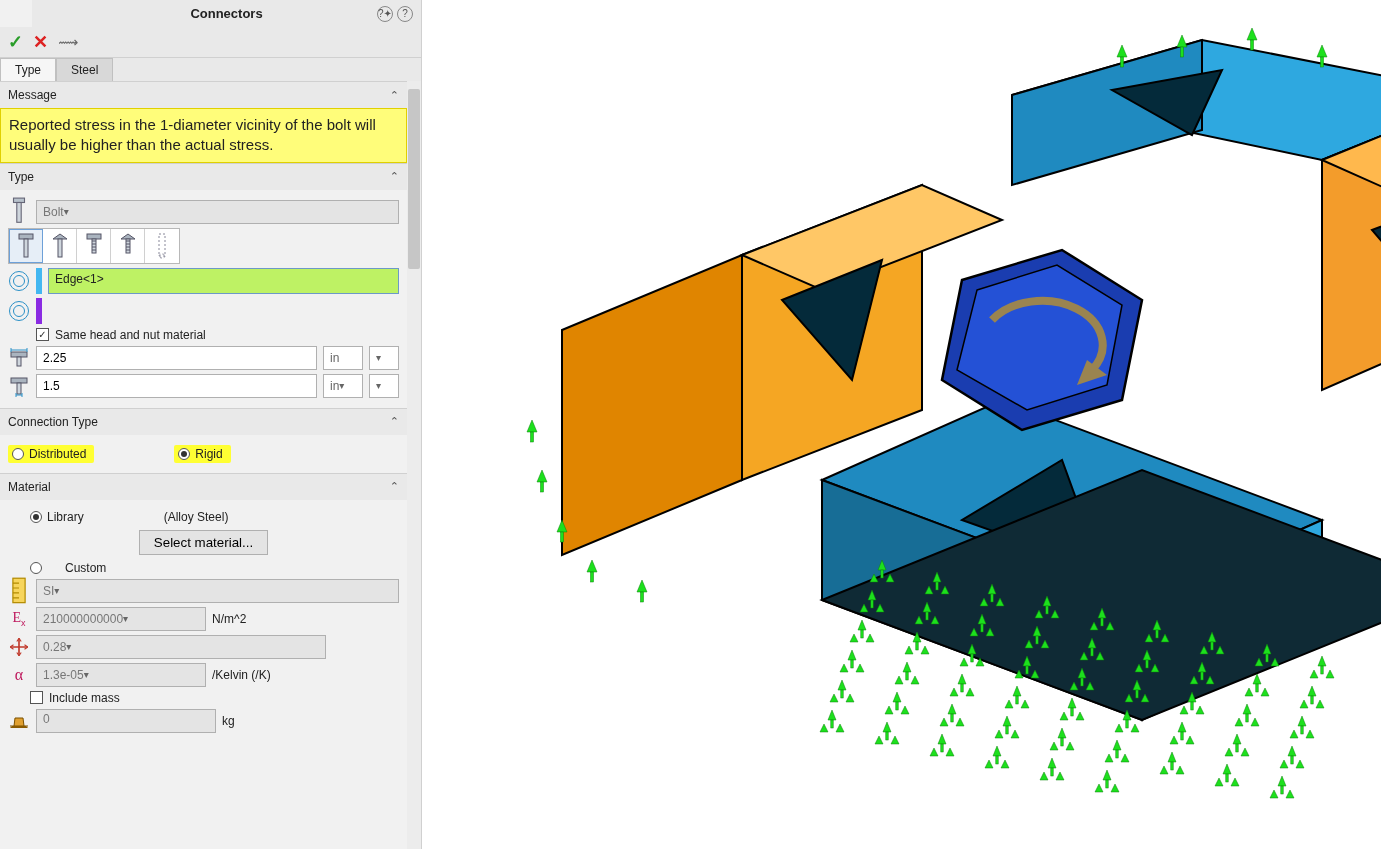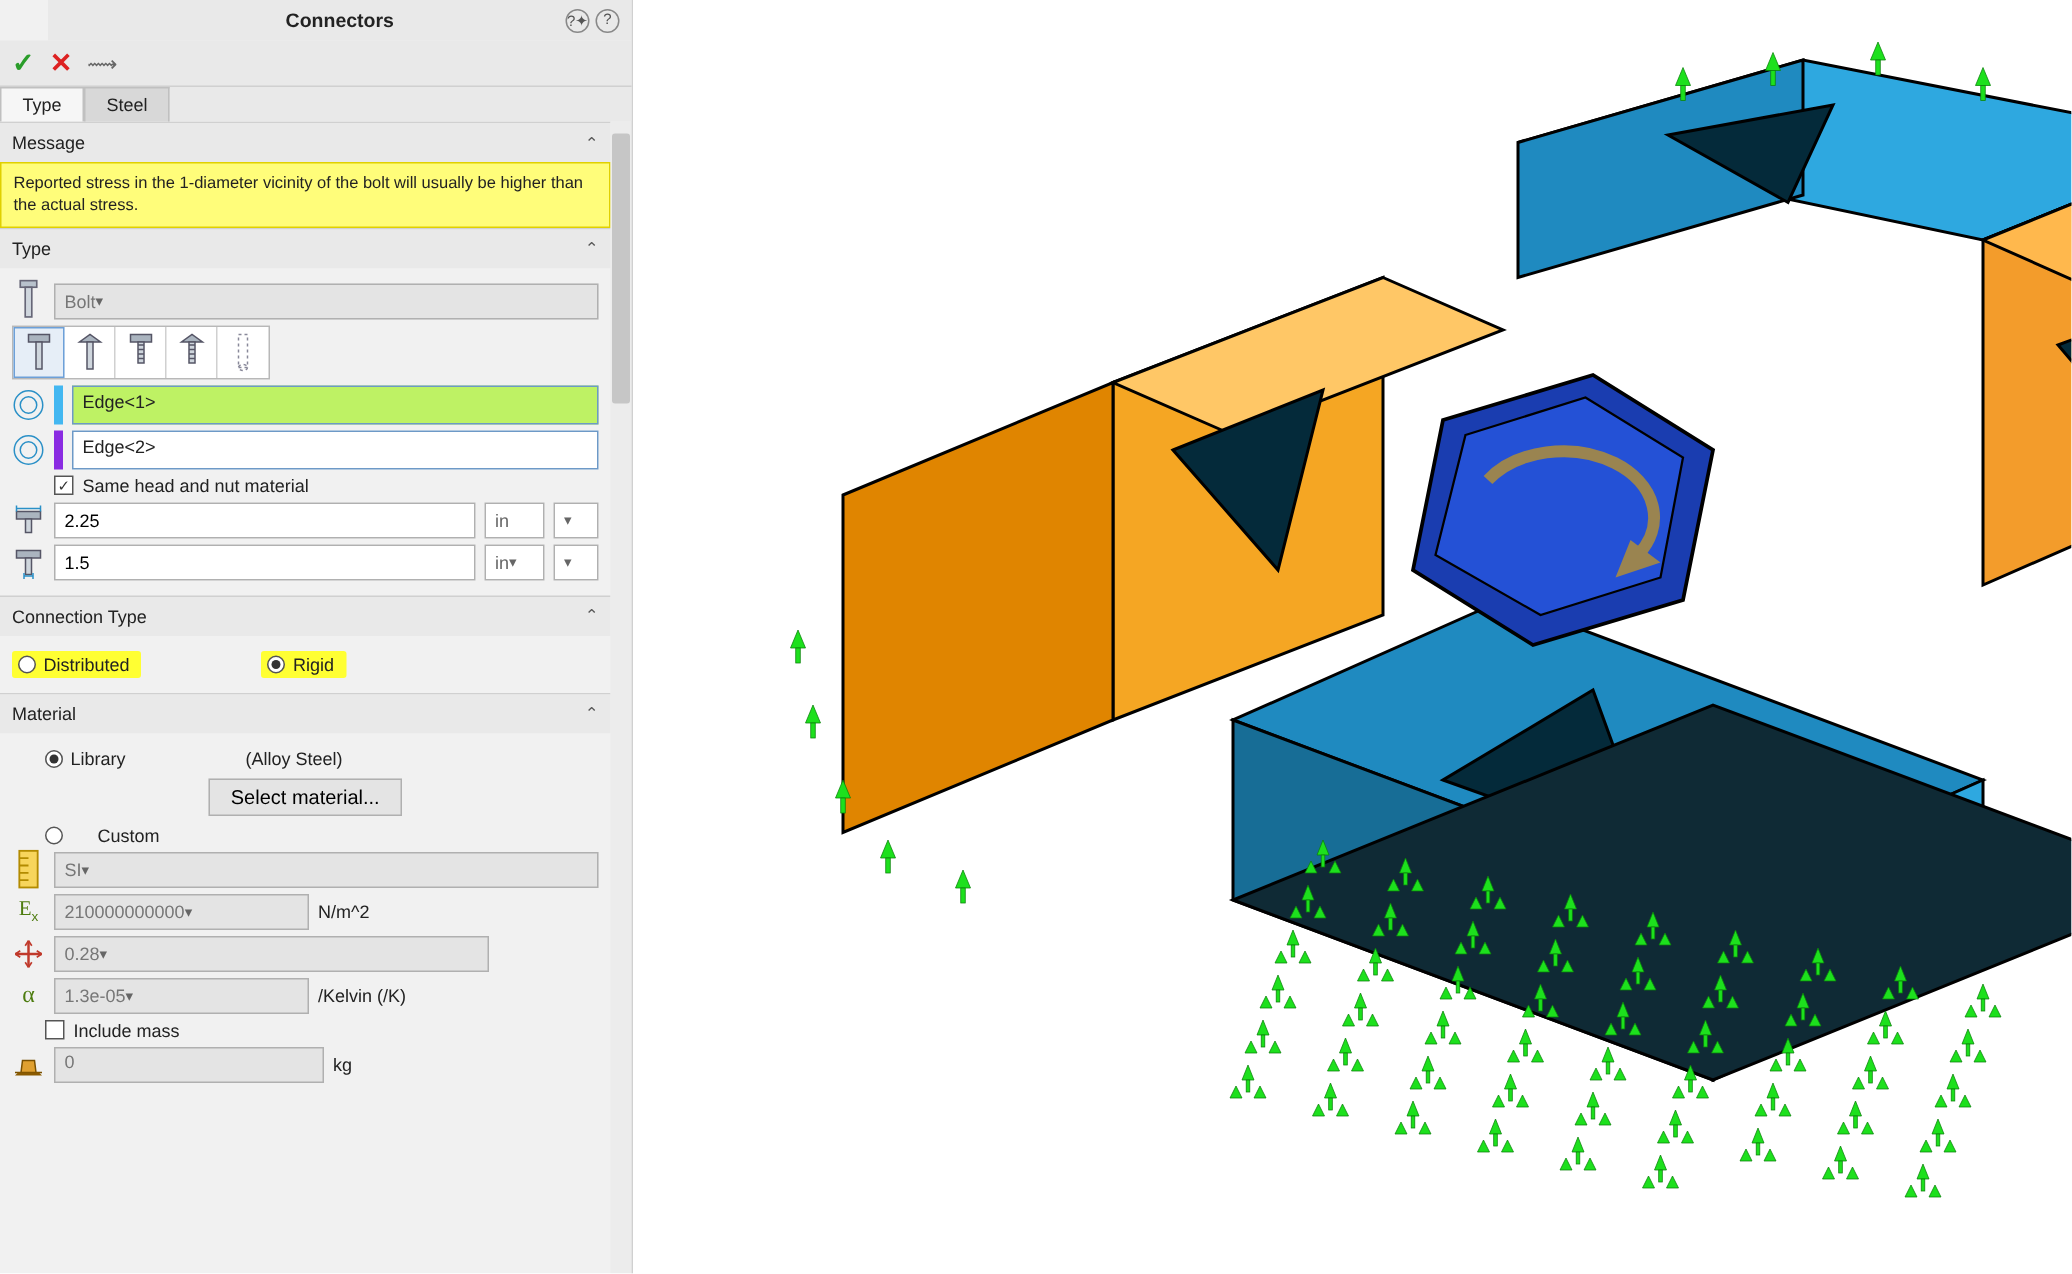--- a/index.html
+++ b/index.html
@@ -16,23 +16,23 @@
 .tab-row { display:flex; background:#e9e9e9; }
 .tab-row .tab { padding:4px 14px; border:1px solid #c0c0c0; border-bottom:none; background:#f6f6f6; cursor:pointer; font-size:12px; }
 .tab-row .tab.active { background:#d8d8d8; }
 .scroll-area { flex:1; overflow-y:auto; position:relative; }
 .scroll-inner { padding-right:14px; }
 .section { border-top:1px solid #d0d0d0; }
 .sec-header { display:flex; align-items:center; justify-content:space-between; padding:6px 8px; background:#e9e9e9; cursor:pointer; }
 .sec-header .title { font-size:12px; }
 .sec-header .chev { color:#555; font-size:11px; }
 .sec-body { padding:6px 8px; background:#f1f1f1; }
-.msg-box { background:#fffd7a; border:1px solid #e0d000; padding:6px 8px; font-size:11px; line-height:1.35; }
+.msg-box { background:#fffd7a; border:1px solid #e0d000; padding:6px 8px; font-size:15px; line-height:1.35; }
 .row { display:flex; align-items:center; gap:6px; margin:4px 0; }
-.icon-sq { width:22px; height:22px; display:flex; align-items:center; justify-content:center; font-size:14px; color:#4d7c0f; }
+.icon-sq { width:22px; height:22px; display:flex; align-items:center; justify-content:center; font-size:14px; color:#be185d; }
 input[type=text], input[type=number], select, .field, .combo { height:24px; border:1px solid #b0b0b0; background:#fff; padding:2px 6px; font-size:12px; }
 .combo { display:flex; align-items:center; justify-content:flex-start; color:#666; }
 .combo.disabled, .field.disabled { background:#e4e4e4; color:#777; }
 .combo .chev-d { font-size:10px; color:#666; }
 .bolt-type-icons { display:flex; border:1px solid #b8b8b8; background:#fff; width:fit-content; }
 .bolt-type-icons .bicon { width:34px; height:34px; display:flex; align-items:center; justify-content:center; border-right:1px solid #d0d0d0; cursor:pointer; }
 .bolt-type-icons .bicon:last-child { border-right:none; }
 .bolt-type-icons .bicon.sel { background:#e6eef7; border:1px solid #6da0d8; }
 .bicon svg { width:22px; height:28px; }
 .edge-field { flex:1; height:26px; border:1px solid #6d99c7; background:#bef264; padding:3px 6px; }
@@ -153,21 +153,20 @@
                 <div class="edge-icon-circle"></div>
               </div>
           <div class="edge-bar"></div>
           <div class="edge-field"><span>Edge&lt;1&gt;</span></div>
         </div>
         <div class="row">
           <div class="icon-sq">
                 <div class="edge-icon-circle"></div>
               </div>
           <div class="edge-bar purple"></div>
-          <div class="edge-field e2"><span>Edge&lt;2&gt;</span></div>
         </div>
 
         <div class="row" style="margin-left:28px">
           <span class="chk on"></span>
           <span>Same head and nut material</span>
         </div>
 
         <div class="dim-row">
           <div class="icon-sq">
                 <svg viewBox="0 0 22 22">

